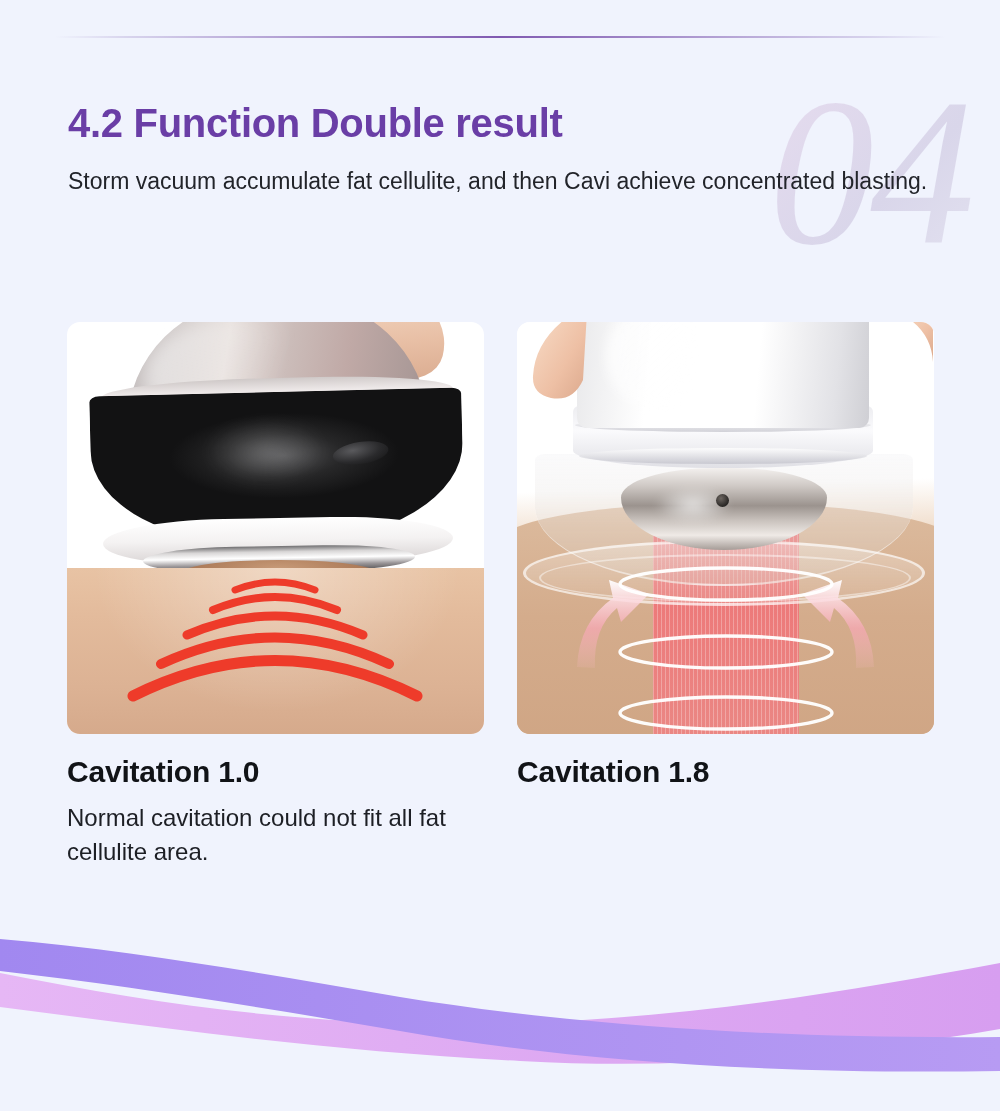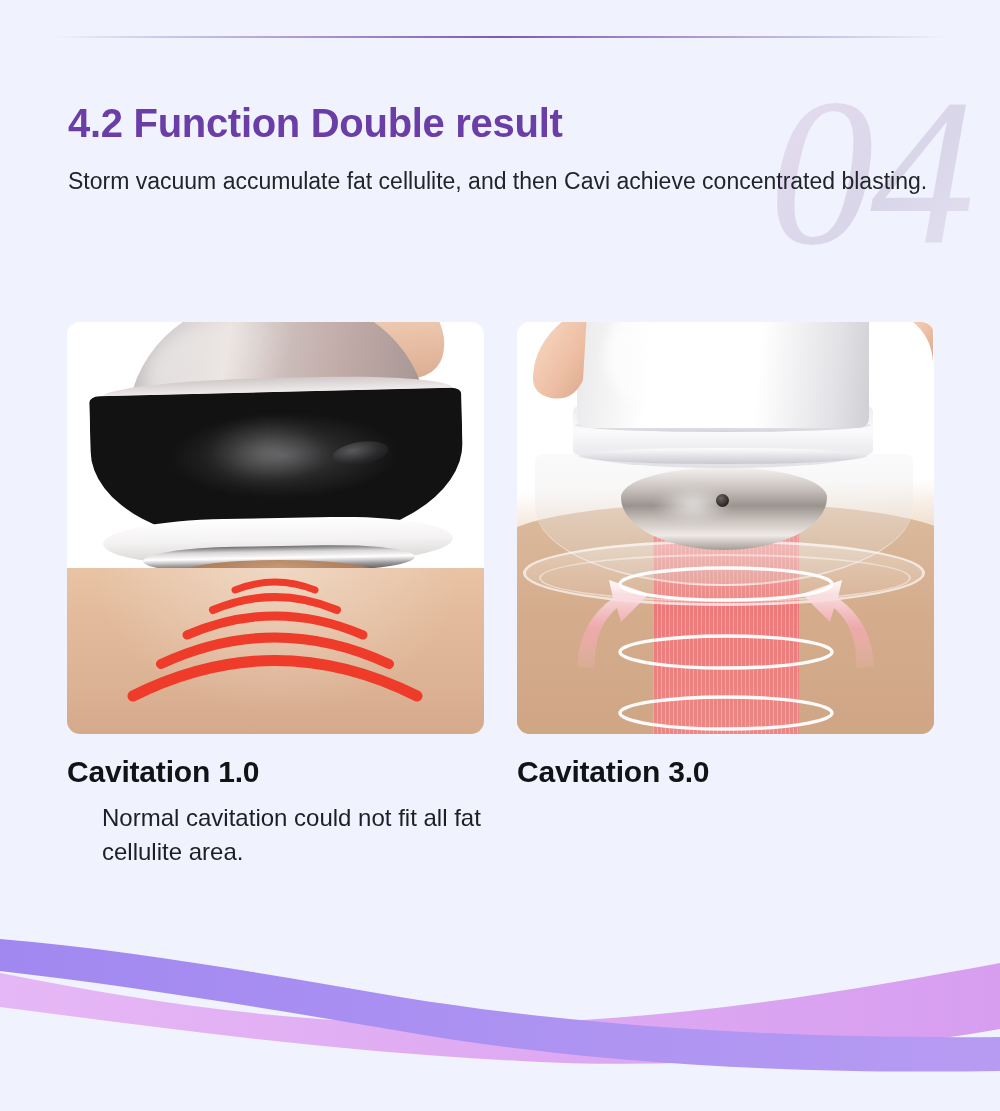--- a/index.html
+++ b/index.html
@@ -116,21 +116,20 @@
     color: #111317;
     letter-spacing: -0.2px;
   }
 
   .card-desc {
     margin-top: 12px;
     font-size: 24px;
     font-weight: 400;
     color: #1d1f25;
     line-height: 1.40;
-    margin-left: 35px;
   }
 
   
   .skin-lower {
     position: absolute;
     left: -6px; bottom: -4px;
     width: 432px; height: 170px;
     background: linear-gradient(180deg,#e8c3a4 0%, #e3bb9c 28%, #dcb294 70%, #d5a98b 100%);
   }
   .skin-lower::after {
@@ -422,21 +421,21 @@
                    Q341 306 339 346 Z" fill="url(#arrowG)"></path>
 
           <g fill="none" stroke="#ffffff" stroke-width="3.4" opacity="0.96">
             <ellipse cx="209" cy="262" rx="106" ry="16"></ellipse>
             <ellipse cx="209" cy="330" rx="106" ry="16"></ellipse>
             <ellipse cx="209" cy="391" rx="106" ry="16"></ellipse>
           </g>
         </svg>
       </div>
 
-      <div class="card-title">Cavitation 3.0</div>
+      <div class="card-title">Cavitation 1.8</div>
     </div>
 
   </div>
 
   <svg class="bottom-waves" viewBox="0 0 1000 200" preserveAspectRatio="none">
     <defs>
       <linearGradient id="wR" x1="0" y1="0" x2="1" y2="0">
         <stop offset="0%" stop-color="#e6b7f5"></stop>
         <stop offset="100%" stop-color="#d79ef0"></stop>
       </linearGradient>

